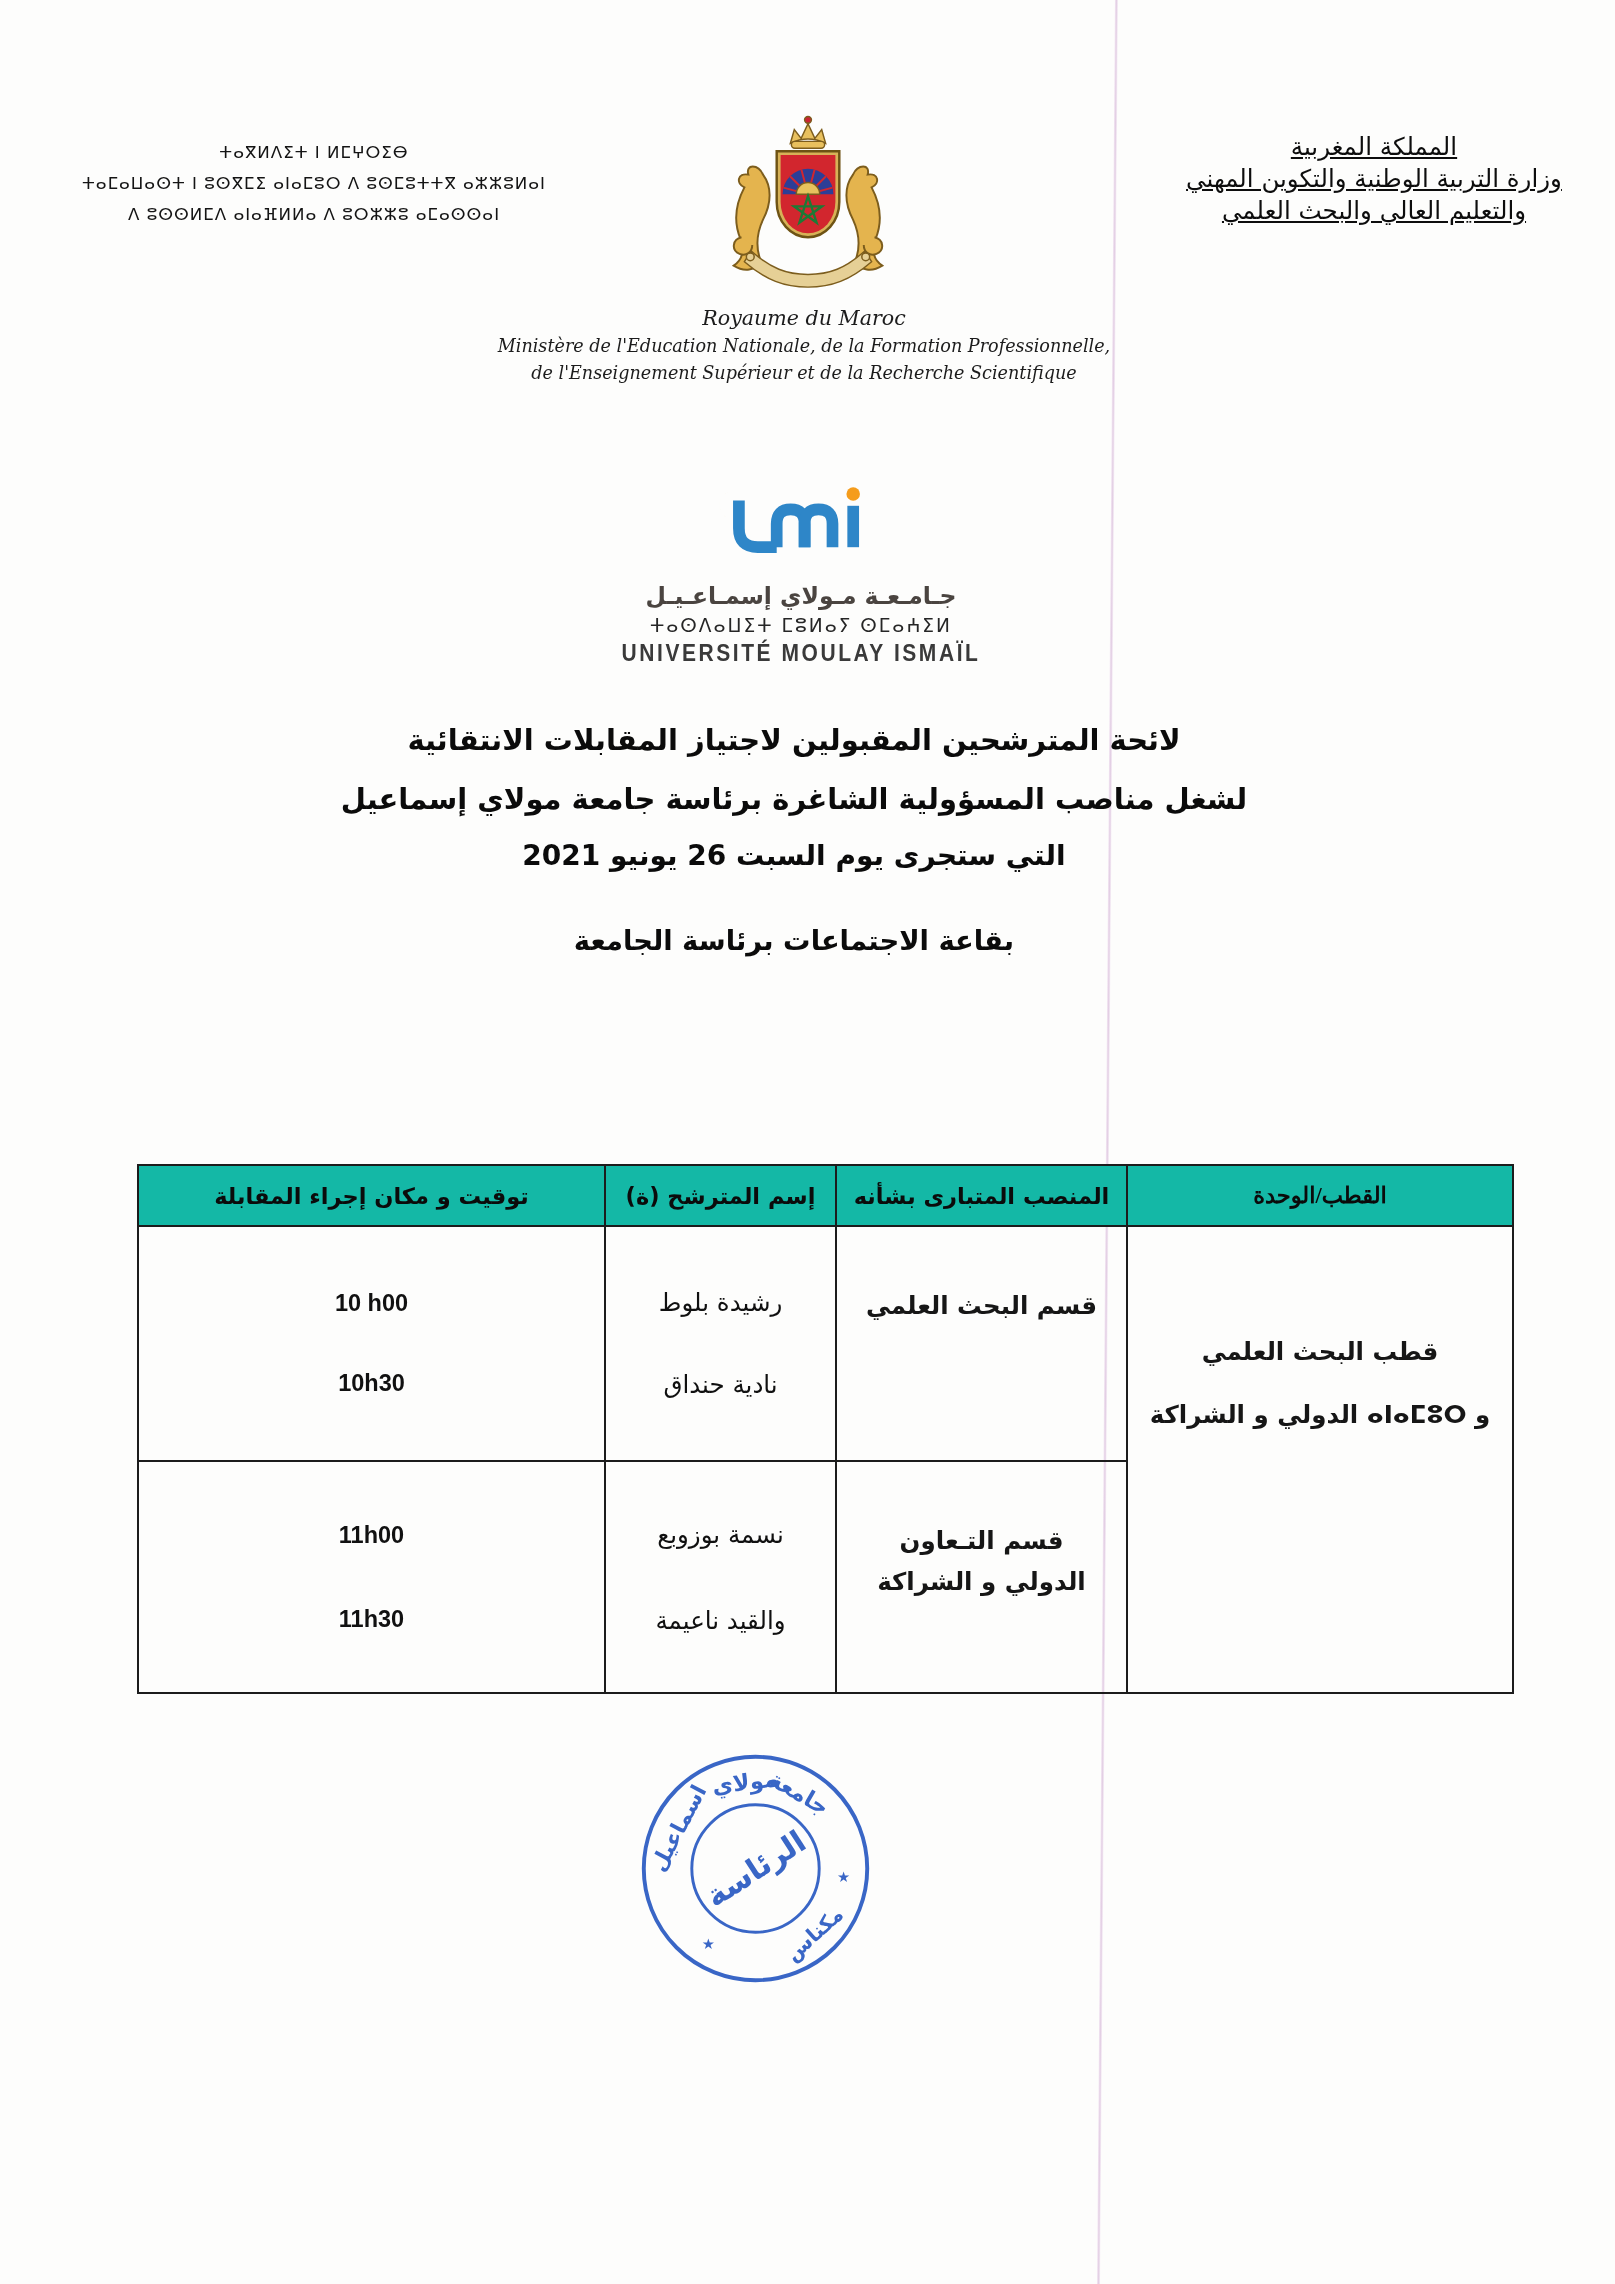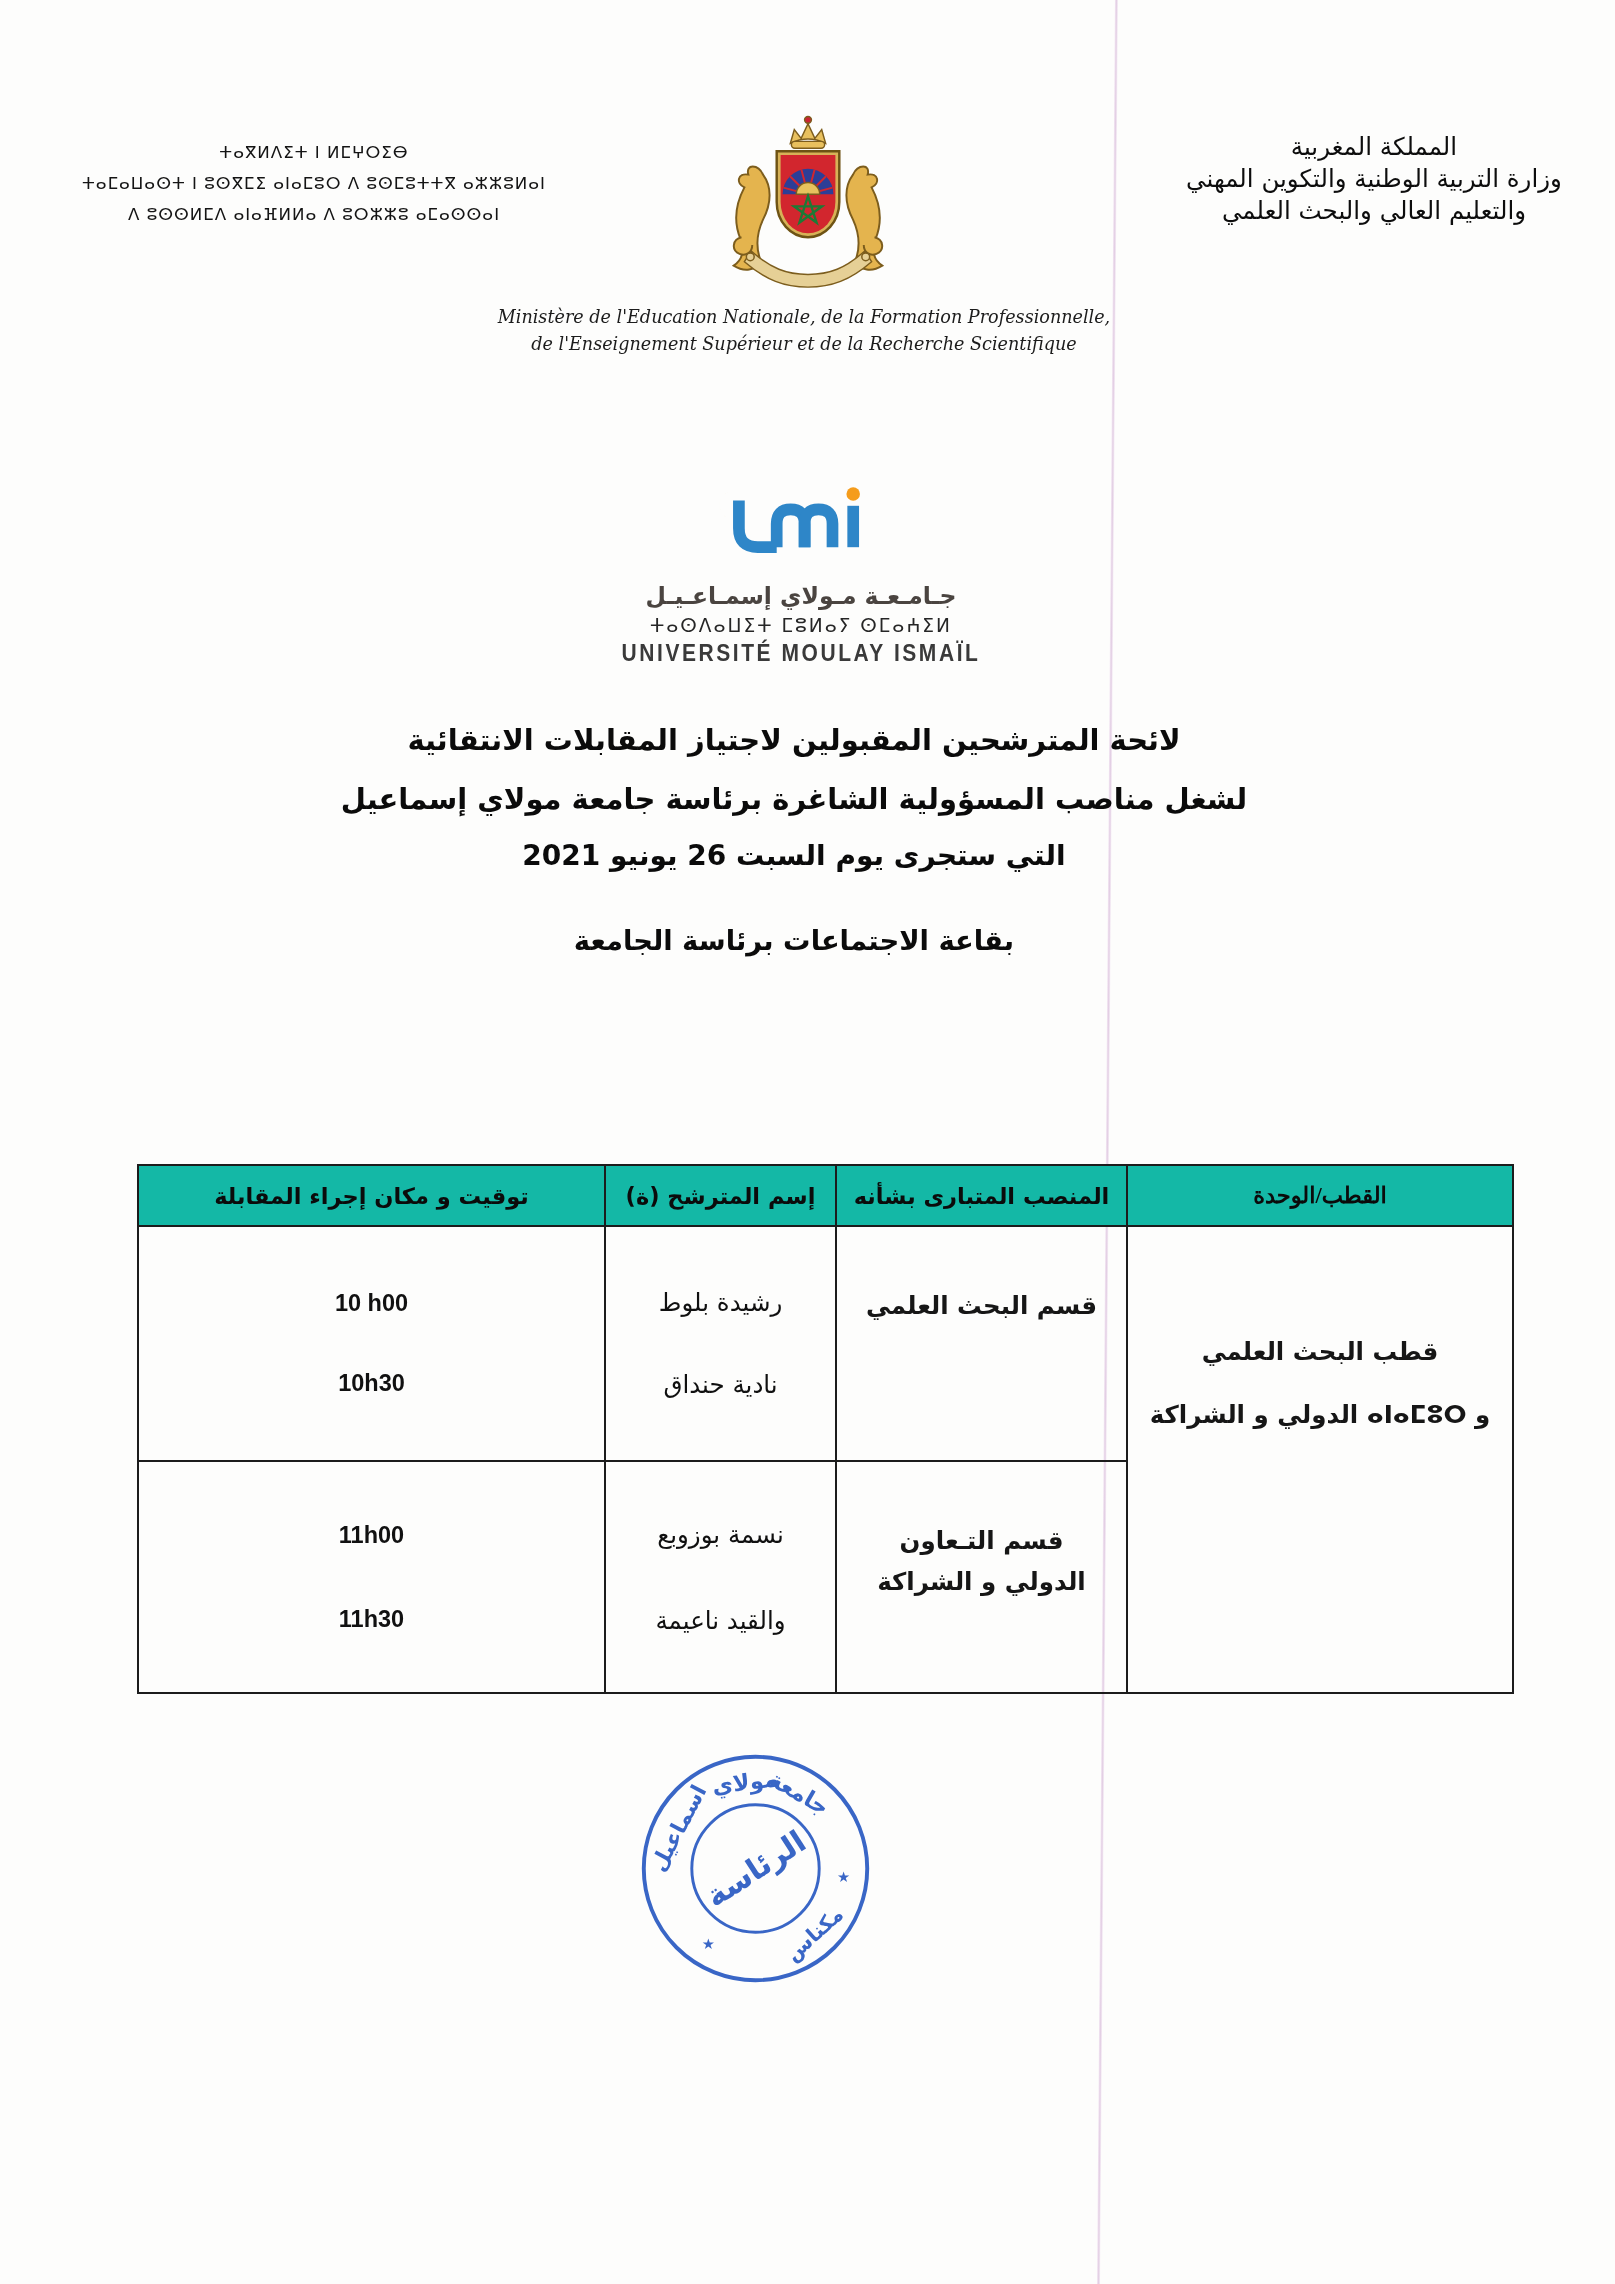--- a/index.html
+++ b/index.html
@@ -8,21 +8,21 @@
   .abs{position:absolute;}
   
   .fold{left:1115px;top:-3.9px;width:2.9px;height:2298px;
         background:linear-gradient(to right,#f3e7f3,#e3cfe4,#f6eef6);
         transform:rotate(0.45deg);transform-origin:top left;}
   
   .tifinagh-block{left:59px;top:137px;width:510px;text-align:center;
         font-size:16.7px;line-height:31px;letter-spacing:1px;color:#141414;}
   
   .ministry-block{left:1139px;top:131px;width:470px;text-align:center;direction:rtl;
-        font-size:24.5px;line-height:32px;color:#0d0d0d;}
+        font-size:24.5px;line-height:32px;color:#0d0d0d;text-decoration:underline;}
   
   .french-block{left:412px;top:304px;width:784px;text-align:center;
         font-family:"DejaVu Serif",serif;font-style:italic;color:#1c1c1c;}
   .french-block .f1{font-size:20.6px;line-height:29px;}
   .french-block .f2{font-size:17.6px;line-height:26.5px;}
   
   .umi-block{left:605px;top:486px;width:392px;text-align:center;}
   .umi-arabic{font-size:23.5px;font-weight:bold;color:#4a4440;direction:rtl;line-height:29px;margin-top:2px;}
   .umi-tifinagh{font-size:18.6px;color:#262626;letter-spacing:2px;line-height:29px;}
   .umi-latin{font-size:20.6px;font-weight:bold;color:#3a3a3a;letter-spacing:2.5px;line-height:25.5px;
@@ -106,20 +106,21 @@
     </g>
     <path d="M80,84 a12,12 0 0 1 24,0 z" fill="#e7c35e" stroke="#7c5d1d" stroke-width="1.5"></path>
     <path d="M92,86 L100.8,113.1 L77.7,96.4 L106.3,96.4 L83.2,113.1 Z" fill="none" stroke="#1d7a35" stroke-width="2.4"></path>
 
     <path d="M34,142 c20,18 36,24 58,24 c22,0 38,-6 58,-24 l7,11 c-22,19 -41,26 -65,26 c-24,0 -43,-7 -65,-26 z" fill="#e6d096" stroke="#7c5d1d" stroke-width="1.5"></path>
     <circle cx="33" cy="148" r="4" fill="#e6d096" stroke="#7c5d1d" stroke-width="1.5"></circle>
     <circle cx="151" cy="148" r="4" fill="#e6d096" stroke="#7c5d1d" stroke-width="1.5"></circle>
   </svg>
 
   <div class="abs french-block">
+    <div class="f1">Royaume du Maroc</div>
     <div class="f2">Ministère de l'Education Nationale, de la Formation Professionnelle,</div>
     <div class="f2">de l'Enseignement Supérieur et de la Recherche Scientifique</div>
   </div>
 
   <div class="abs umi-block">
     <svg width="196" height="90" viewBox="0 0 210 100">
       <path d="M25,7 a15,15 0 1 0 9,29 a11.5,11.5 0 1 1 -9,-29 z" fill="#f59c1b"></path>
       <g stroke="#2e86c8" stroke-width="13" fill="none">
         <path d="M36,16 v31 q0,21 21,21 h21"></path>
         <path d="M78,68 V42 q0,-16 15.5,-16 q15.5,0 15.5,16 v26"></path>

